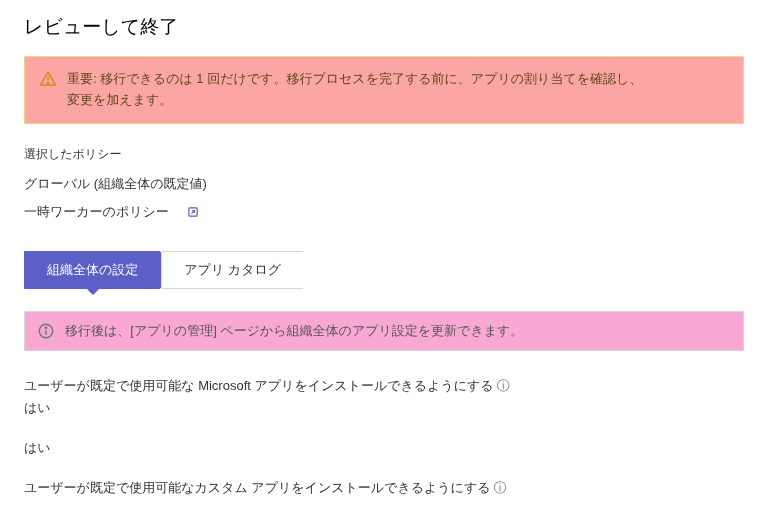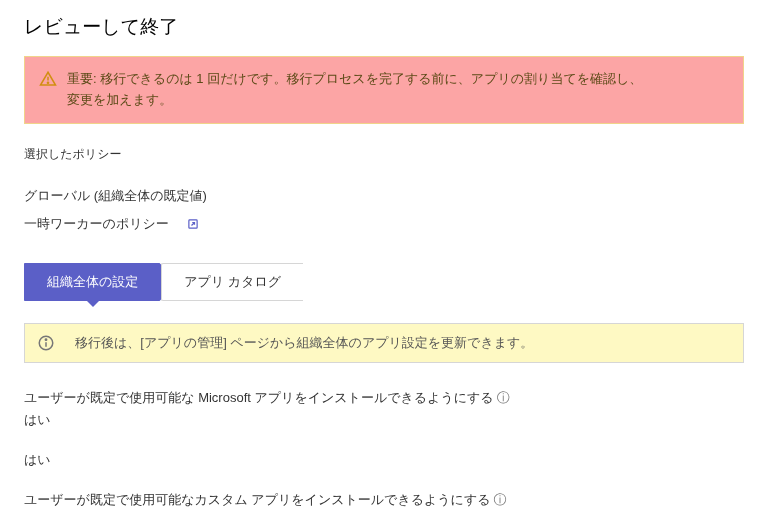--- a/index.html
+++ b/index.html
@@ -37,21 +37,21 @@
   }
   .alert .text {
     color: #5b4a17;
     line-height: 1.6;
     font-size: 13px;
     max-width: 580px;
   }
   .section-label {
     font-size: 12px;
     color: #333;
-    margin-bottom: 24px;
+    margin-bottom: 12px;
   }
   .policy-line {
     font-size: 13px;
     color: #333;
     margin-bottom: 10px;
   }
   .policy-link-row {
     display: flex;
     align-items: center;
     gap: 18px;
@@ -95,25 +95,25 @@
     left: 50%;
     transform: translateX(-50%);
     top: 100%;
     width: 0; height: 0;
     border-left: 7px solid transparent;
     border-right: 7px solid transparent;
     border-top: 7px solid #5b5fc7;
   }
   .info-bar {
     border: 1px solid #d6d6d6;
-    background: #fef9c3;
+    background: #f9a8d4;
     padding: 10px 12px;
     display: flex;
     align-items: center;
-    gap: 20px;
+    gap: 10px;
     margin-bottom: 26px;
     max-width: 720px;
   }
   .info-bar .icon {
     width: 18px;
     height: 18px;
     color: #777;
     flex: none;
   }
   .info-bar .text {

